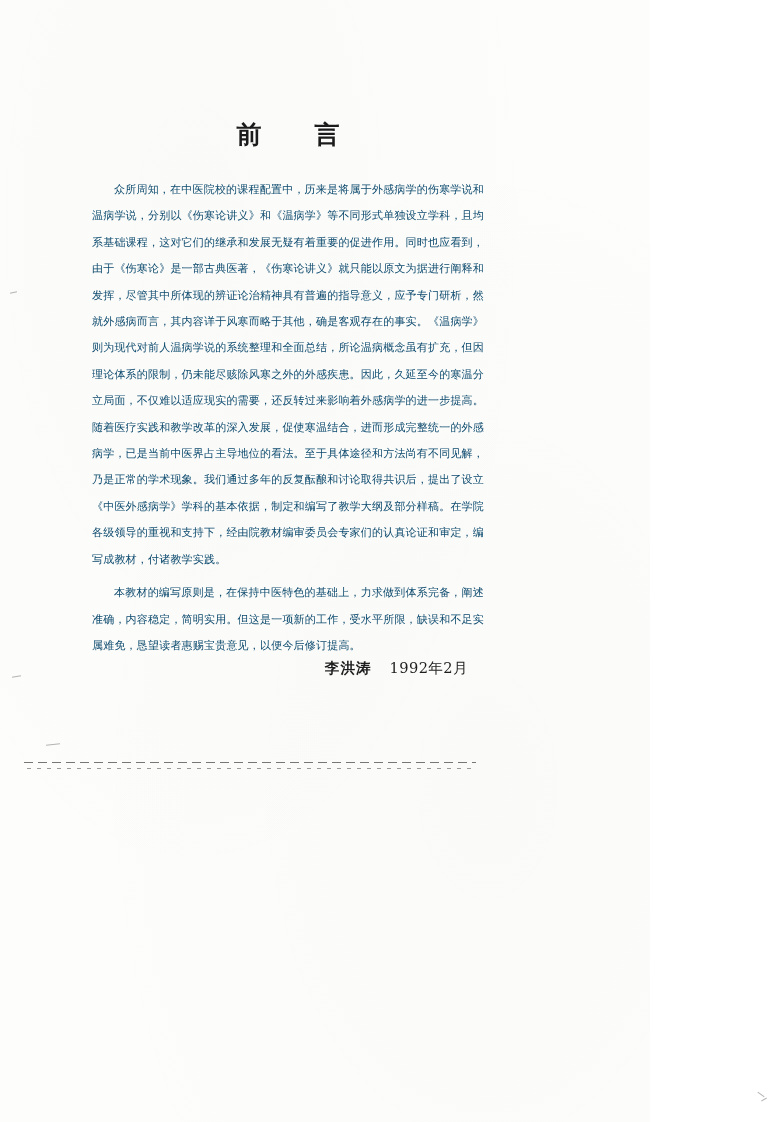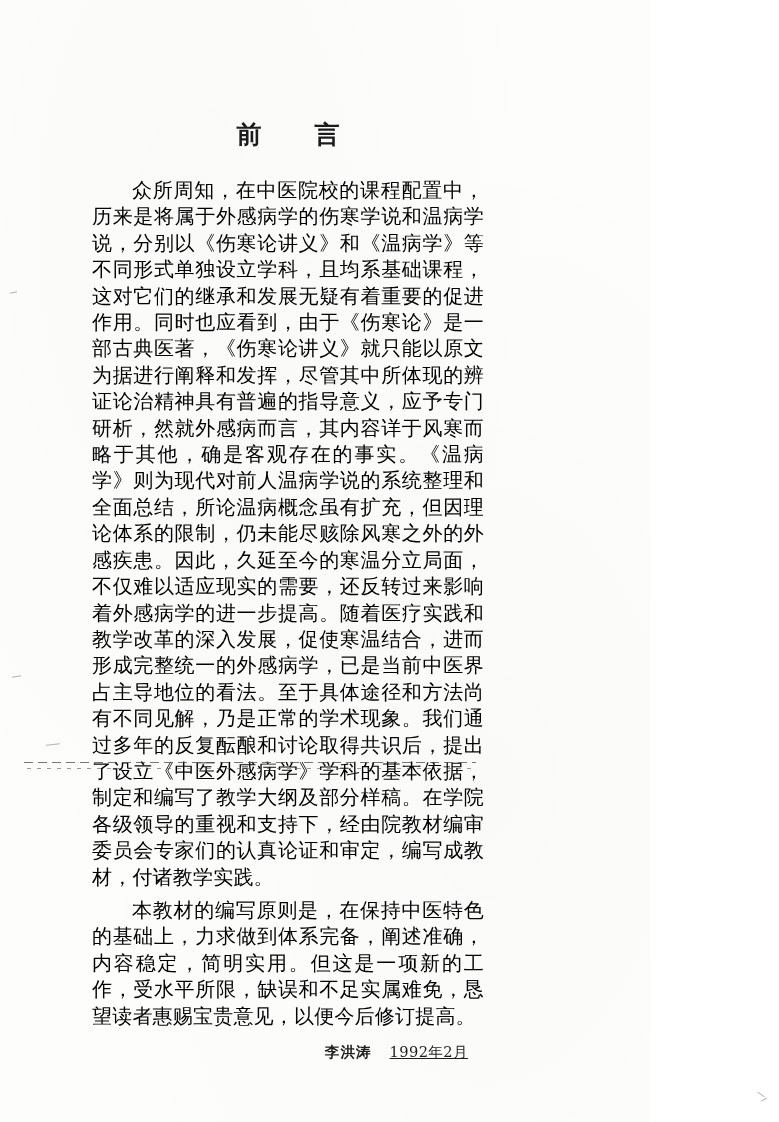--- a/index.html
+++ b/index.html
@@ -42,49 +42,47 @@
     font-family: "DejaVu Serif", serif;
     font-weight: bold;
     font-size: 25px;
     letter-spacing: 14px;
     color: #1b1b1b;
     margin: 0 0 26px 0;
     text-indent: 14px;
   }
   .para {
     font-family: "DejaVu Serif", serif;
-    font-size: 20px;
+    font-size: 11px;
     line-height: 26.4px;
-    color: #000000;
+    color: #0c4a6e;
     text-align: justify;
     text-justify: inter-ideograph;
     margin: 0;
     text-indent: 2em;
     letter-spacing: 0.2px;
   }
   .para + .para {
     margin-top: 7px;
   }
   .signature {
-    margin-top: 14px;
     font-family: "DejaVu Serif", serif;
     font-size: 14.6px;
     color: #1d1d1d;
     display: flex;
     justify-content: flex-end;
     gap: 18px;
     padding-right: 16px;
   }
   .signature .name {
     font-weight: bold;
     letter-spacing: 1px;
   }
   .signature .date {
     letter-spacing: 0.4px;
-    text-decoration: underline;
   }
 
   
   .rule {
     position: absolute;
     background: #6f6f6f;
     opacity: 0.55;
   }
   .rule-a {
     left: 24px;

